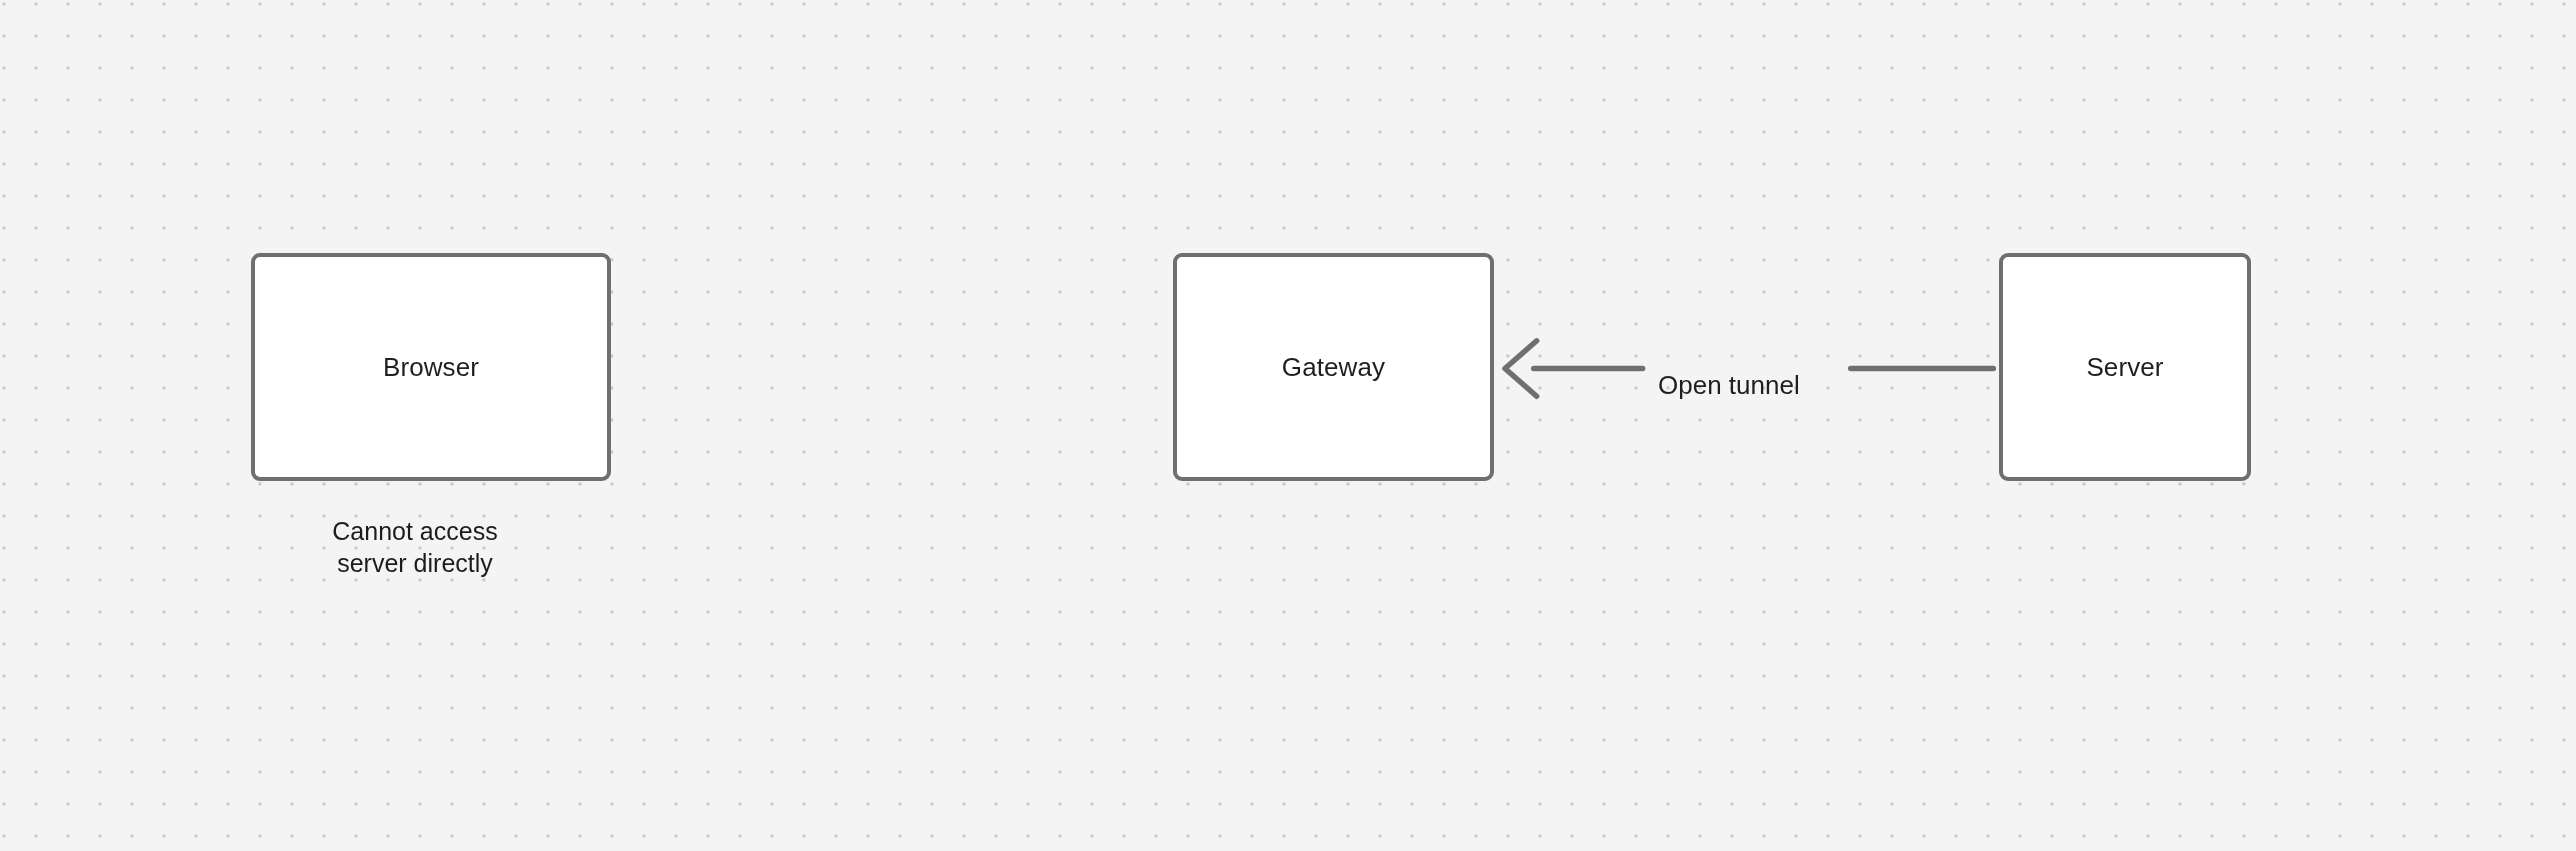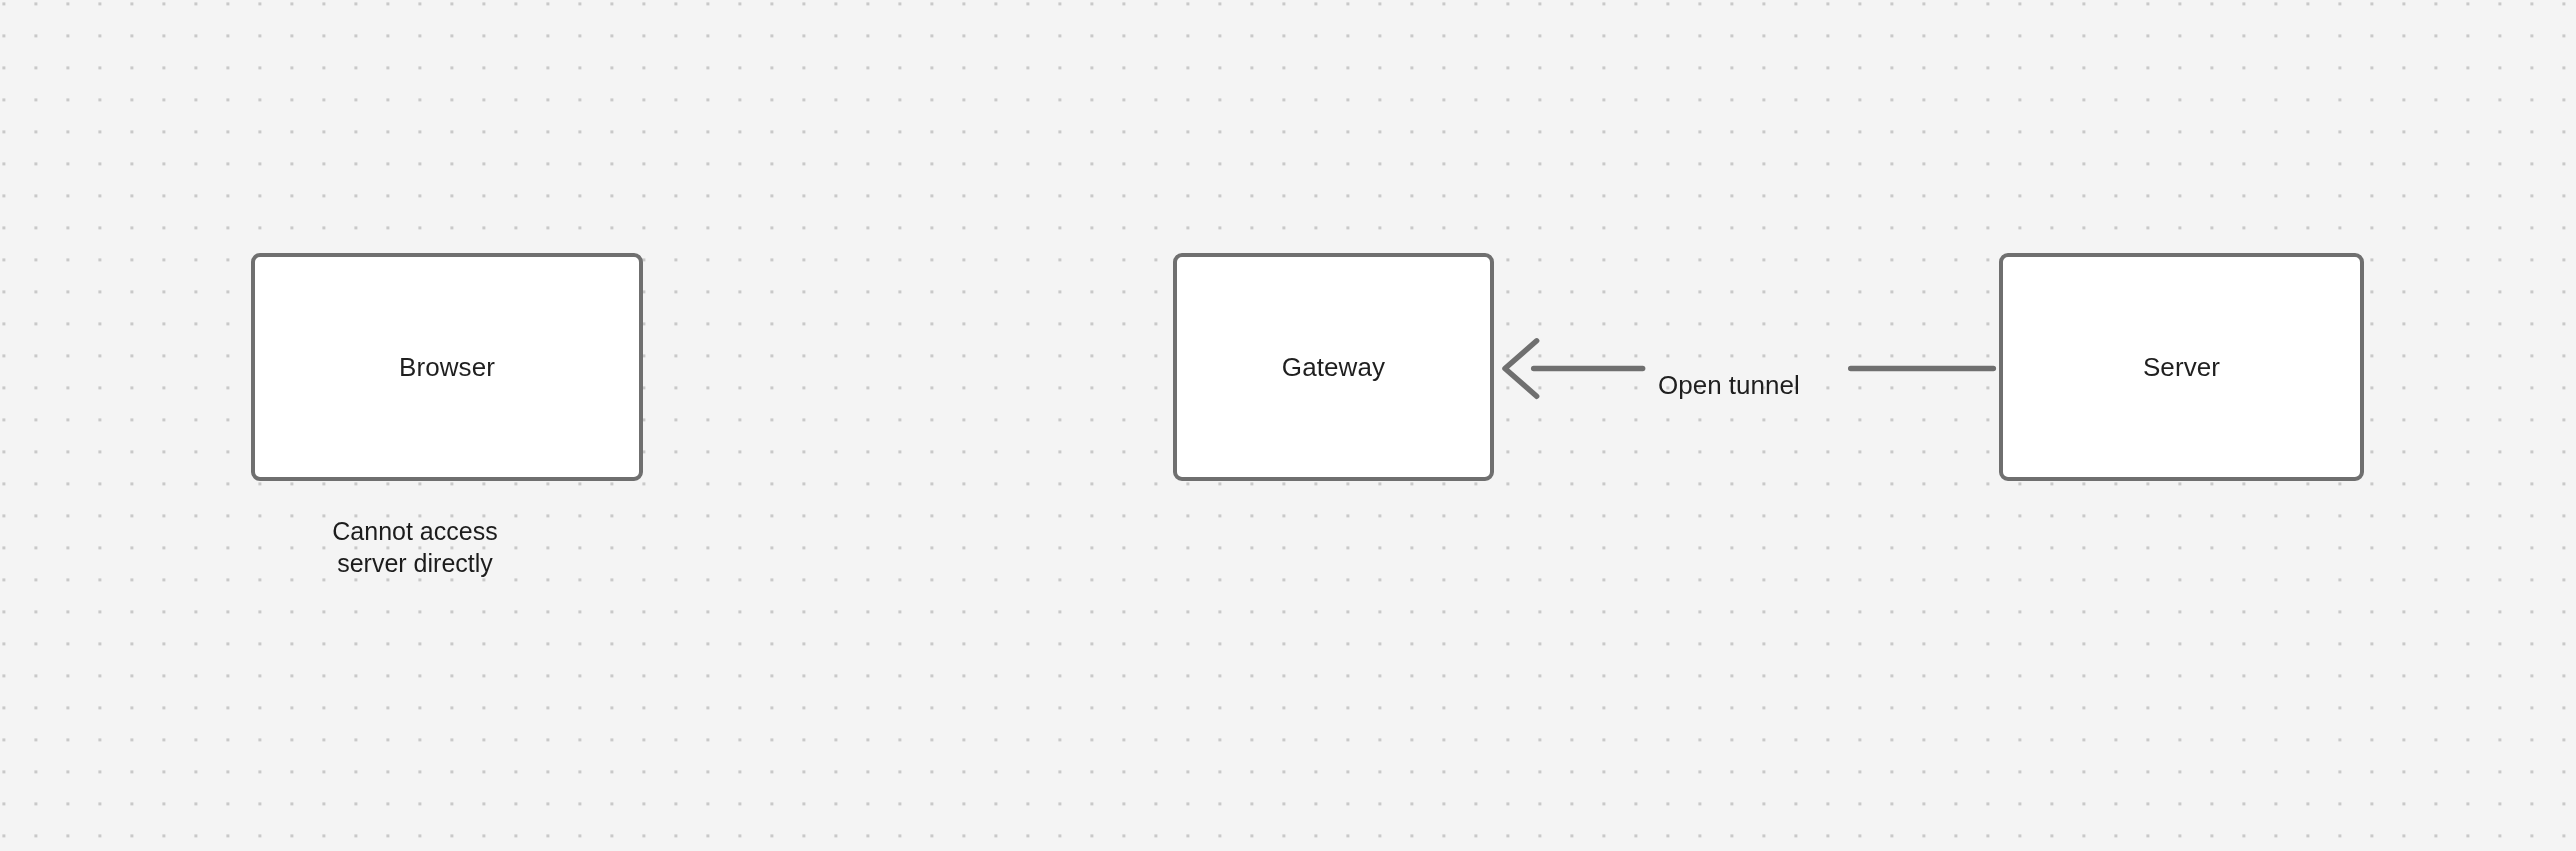--- a/index.html
+++ b/index.html
@@ -41,23 +41,23 @@
   }
   .node-label {
     font-size: 26px;
     line-height: 1;
     color: #1f1f1f;
     letter-spacing: 0.1px;
     white-space: nowrap;
     user-select: none;
   }
 
-  #node-browser { left: 251px; top: 253px; width: 392px; height: 228px; }
+  #node-browser { left: 251px; top: 253px; width: 360px; height: 228px; }
   #node-gateway { left: 1173px; top: 253px; width: 321px; height: 228px; }
-  #node-server  { left: 1999px; top: 253px; width: 365px; height: 228px; }
+  #node-server  { left: 1999px; top: 253px; width: 252px; height: 228px; }
 
   
   .node-caption {
     position: absolute;
     text-align: center;
     font-size: 25px;
     line-height: 32px;
     color: #1c1c1c;
     white-space: pre-line;
     user-select: none;

